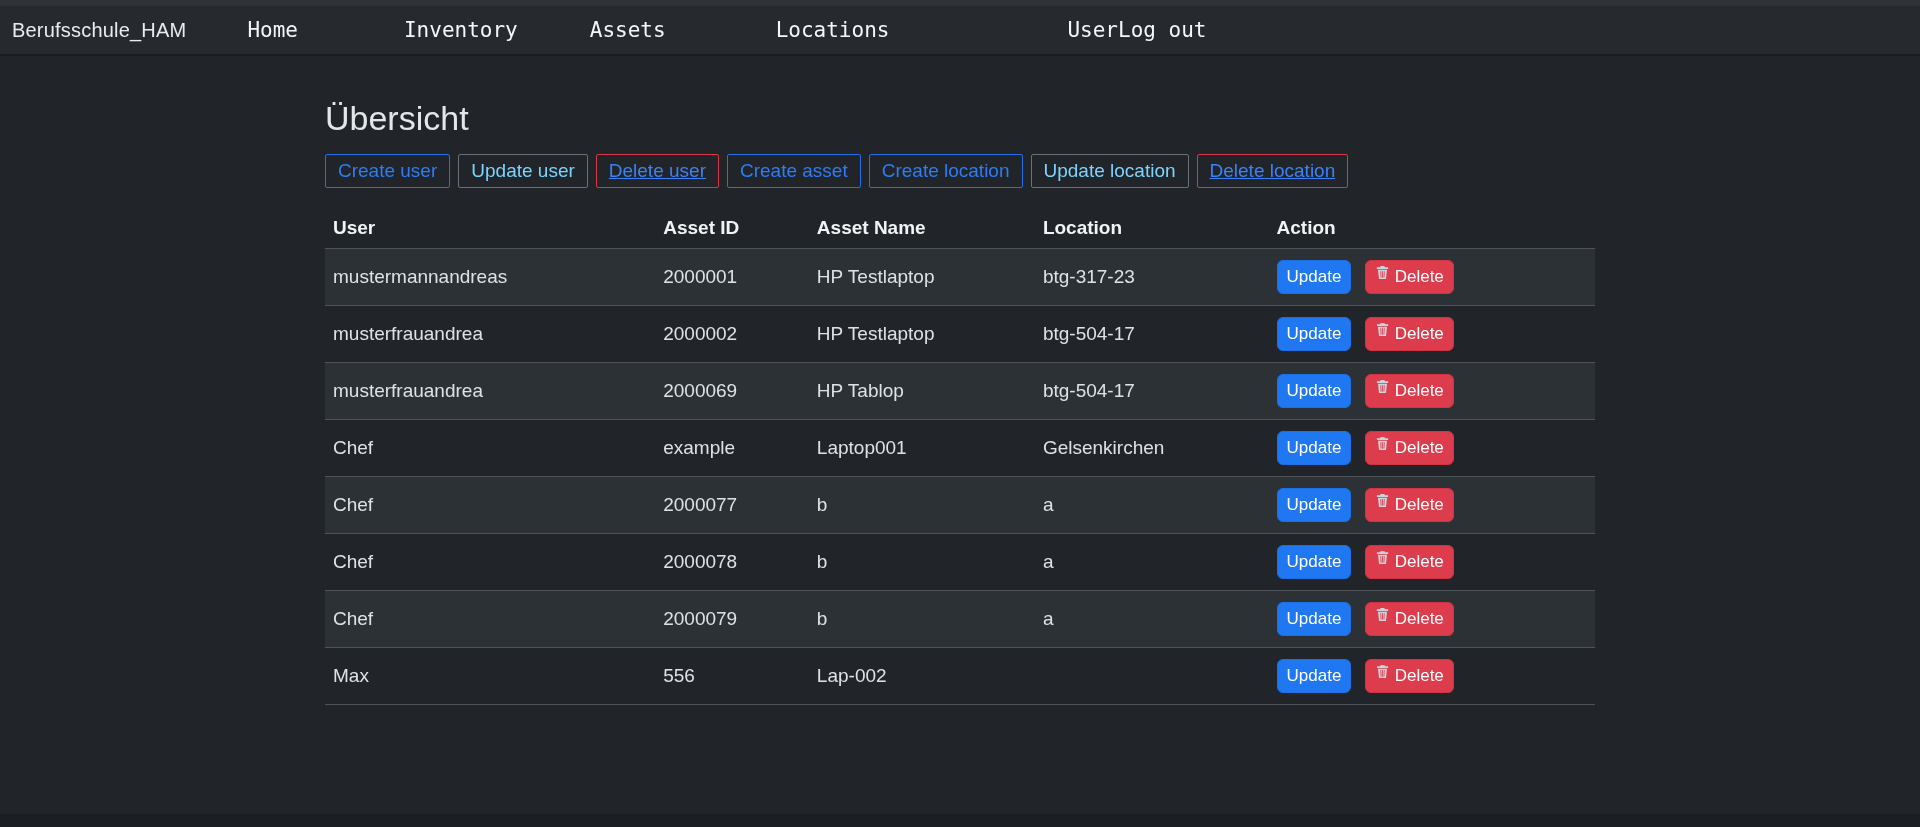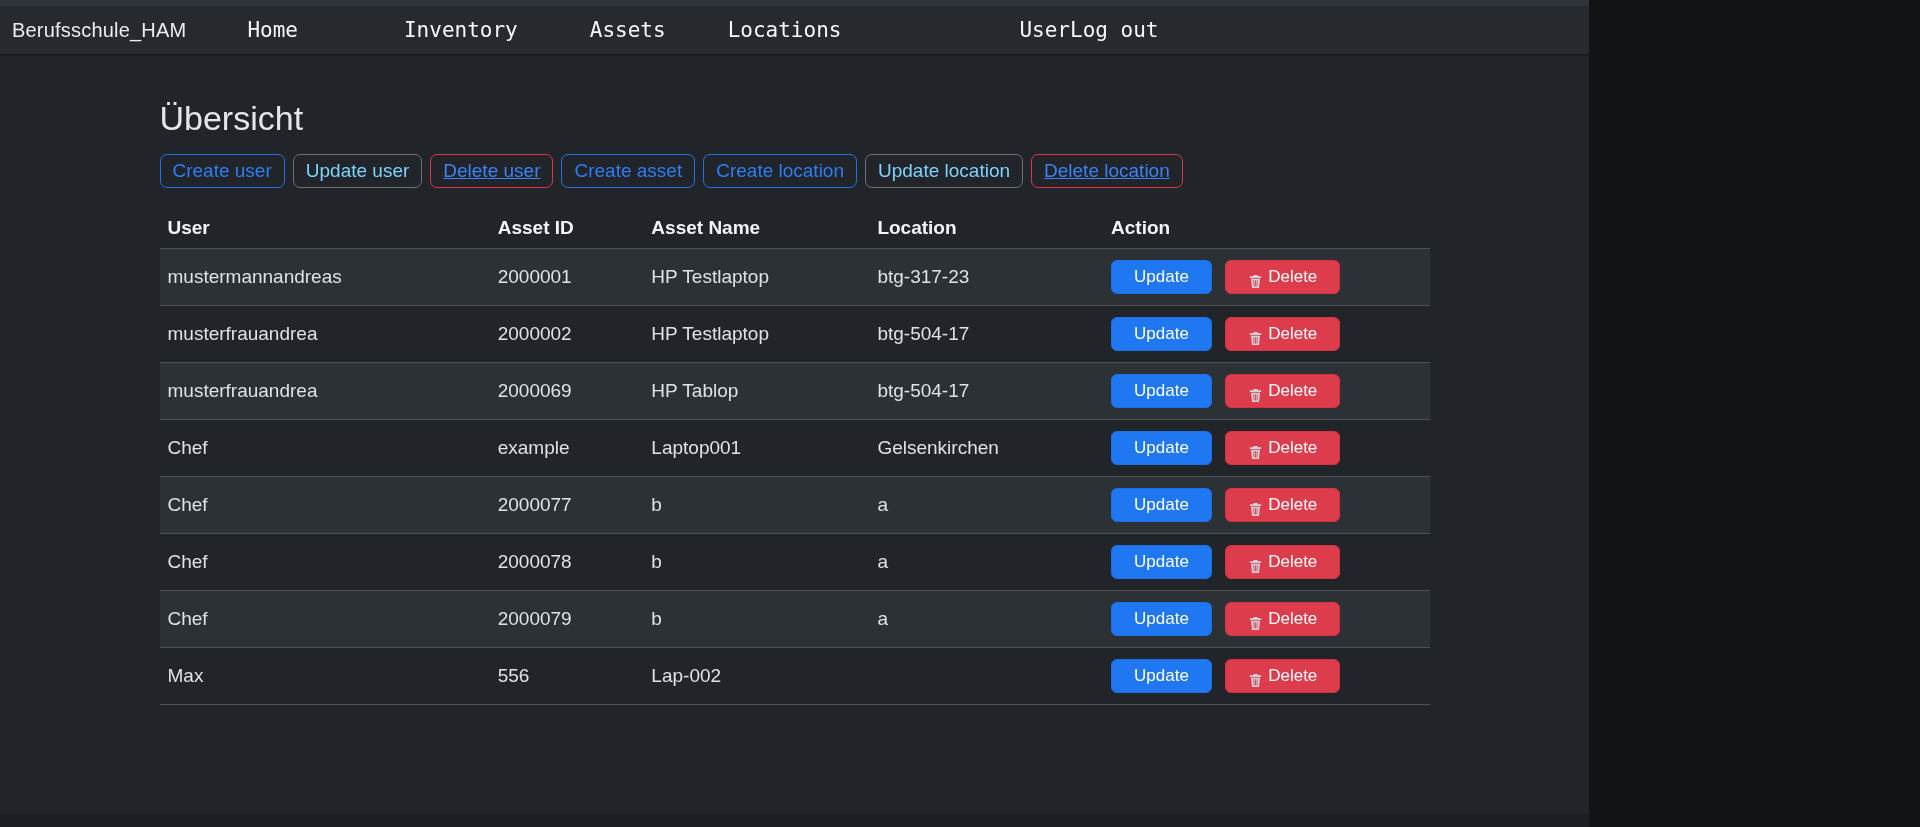--- a/index.html
+++ b/index.html
@@ -1,20 +1,20 @@
 <!DOCTYPE html>
 <html><head>
 <meta charset="utf-8">
 <style>
   * { margin: 0; padding: 0; box-sizing: border-box; }
   html, body { background: #111315; }
   body { font-family: "Liberation Sans", sans-serif; }
 
   .screen {
-    width: 1589px; height: 827px;
+    width: 1920px; height: 827px;
     display: flex; flex-direction: column;
     background: #212529;
     overflow: hidden;
   }
 
   .top-strip { height: 6px; background: #2e333a; flex: 0 0 auto; }
   .bottom-strip { height: 13px; background: #1b1e22; flex: 0 0 auto; }
 
   
   .navbar {
@@ -30,40 +30,40 @@
   }
   .nav-link {
     font-family: "DejaVu Sans Mono", "Liberation Mono", monospace;
     font-size: 21px; color: #f5f6f7; text-decoration: none; cursor: pointer;
     white-space: pre;
   }
   .nav-link:nth-of-type(1) { margin-left: 30px; }
   .nav-link:nth-of-type(2) { margin-left: 61px; }
   .nav-link:nth-of-type(3) { margin-left: 106px; }
   .nav-link:nth-of-type(4) { margin-left: 72px; }
-  .nav-link:nth-of-type(5) { margin-left: 62px; }
+  .nav-link:nth-of-type(5) { margin-left: 110px; }
   .nav-link:nth-of-type(6) { margin-left: 178px; }
 
   
   .content { flex: 1 1 auto; }
   .container { width: 1270px; margin: 4px auto; }
 
   h1.page-title {
     margin-top: 42px;
     font-size: 34px; font-weight: 400;
     color: #e4e7ea; line-height: 1.2;
   }
 
   
   .toolbar { margin-top: 15px; display: flex; gap: 8px; }
   .btn {
     font-family: "Liberation Sans", sans-serif;
     font-size: 19px; line-height: 22px;
     padding: 5px 12px;
-    border-radius: 7px;
+    border-radius: 2px;
     border: 1px solid transparent;
     background: transparent;
     cursor: pointer;
     white-space: nowrap;
   }
   .btn.outline-primary   { color: #2e7cf6; border-color: #2470ea; }
   .btn.outline-secondary { color: #7dd3fc; border-color: #6a7076; }
   .btn.outline-danger    { color: #3b82f6; border-color: #d73746; text-decoration: underline; }
 
   
@@ -91,23 +91,23 @@
   table.assets td {
     padding: 11px 8px;
     vertical-align: middle;
   }
   td.action-cell { padding-top: 7px; padding-bottom: 7px; }
 
   .btn-row {
     font-size: 17px; line-height: 24px;
     border: 1px solid transparent;
     border-radius: 6px;
-    padding: 4px 22px;
+    padding: 4px 9px;
     color: #fff; cursor: pointer;
-    display: inline-flex; align-items: flex-end; gap: 5px;
+    display: inline-flex; align-items: flex-start; gap: 5px;
     vertical-align: middle;
   }
   .btn-update { background: #2077f2; border-color: #1d6fe4; margin-right: 8px; }
   .btn-delete { background: #dc3c4c; border-color: #d23343; }
   .trash { display: inline-flex; align-items: center; }
 </style>
 </head>
 <body>
 
 <div class="screen">

